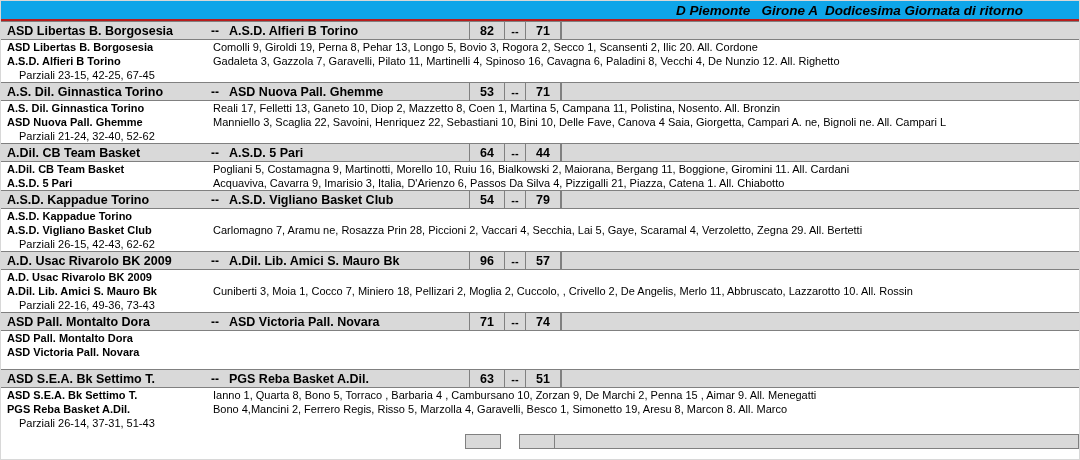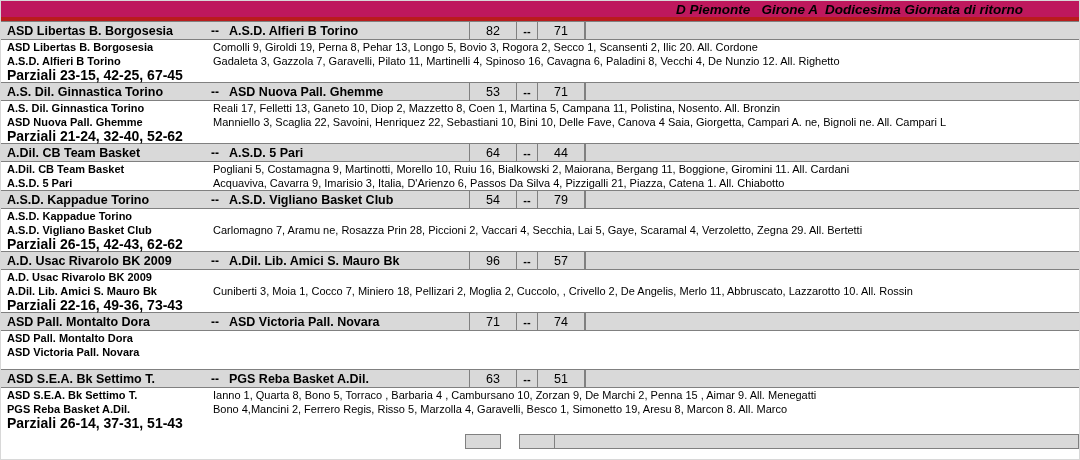--- a/index.html
+++ b/index.html
@@ -14,22 +14,22 @@
     position: relative;
     width: 1080px;
     height: 460px;
     background: #ffffff;
     border: 1px solid #d8d8d8;
     box-sizing: border-box;
     overflow: hidden;
   }
   .header-bar {
     height: 20px;
-    background: #be185d;
-    border-bottom: 4px solid #b91c1c;
+    background: #0ea5e9;
+    border-bottom: 2px solid #b91c1c;
     display: flex;
     align-items: center;
     justify-content: flex-end;
     padding-right: 56px;
     box-sizing: border-box;
   }
   .header-title {
     font-size: 13.5px;
     font-weight: bold;
     font-style: italic;
@@ -76,25 +76,25 @@
     font-size: 12.5px;
     font-weight: bold;
     color: #000;
     display: flex;
     align-items: center;
     box-sizing: border-box;
     white-space: nowrap;
     overflow: hidden;
   }
   .score-box {
-    width: 48px;
+    width: 36px;
     border-left: 1px solid #808080;
     border-right: 1px solid #808080;
     font-size: 12.5px;
-    font-weight: normal;
+    font-weight: bold;
     display: flex;
     align-items: center;
     justify-content: center;
     box-sizing: border-box;
   }
   .score-sep {
     width: 20px;
     font-size: 11px;
     font-weight: bold;
     display: flex;
@@ -124,23 +124,23 @@
   .team-players {
     flex: 1;
     font-size: 11px;
     color: #000;
     line-height: 14px;
     white-space: nowrap;
     overflow: hidden;
     margin-left: 12px;
   }
   .parziali {
-    padding-left: 6px;
-    font-size: 14px;
-    font-weight: bold;
+    padding-left: 18px;
+    font-size: 11px;
+    font-weight: normal;
     color: #000;
     line-height: 14px;
     white-space: nowrap;
   }
   .spacer-row {
     height: 10px;
   }
   
   .empty-row {
     display: flex;

